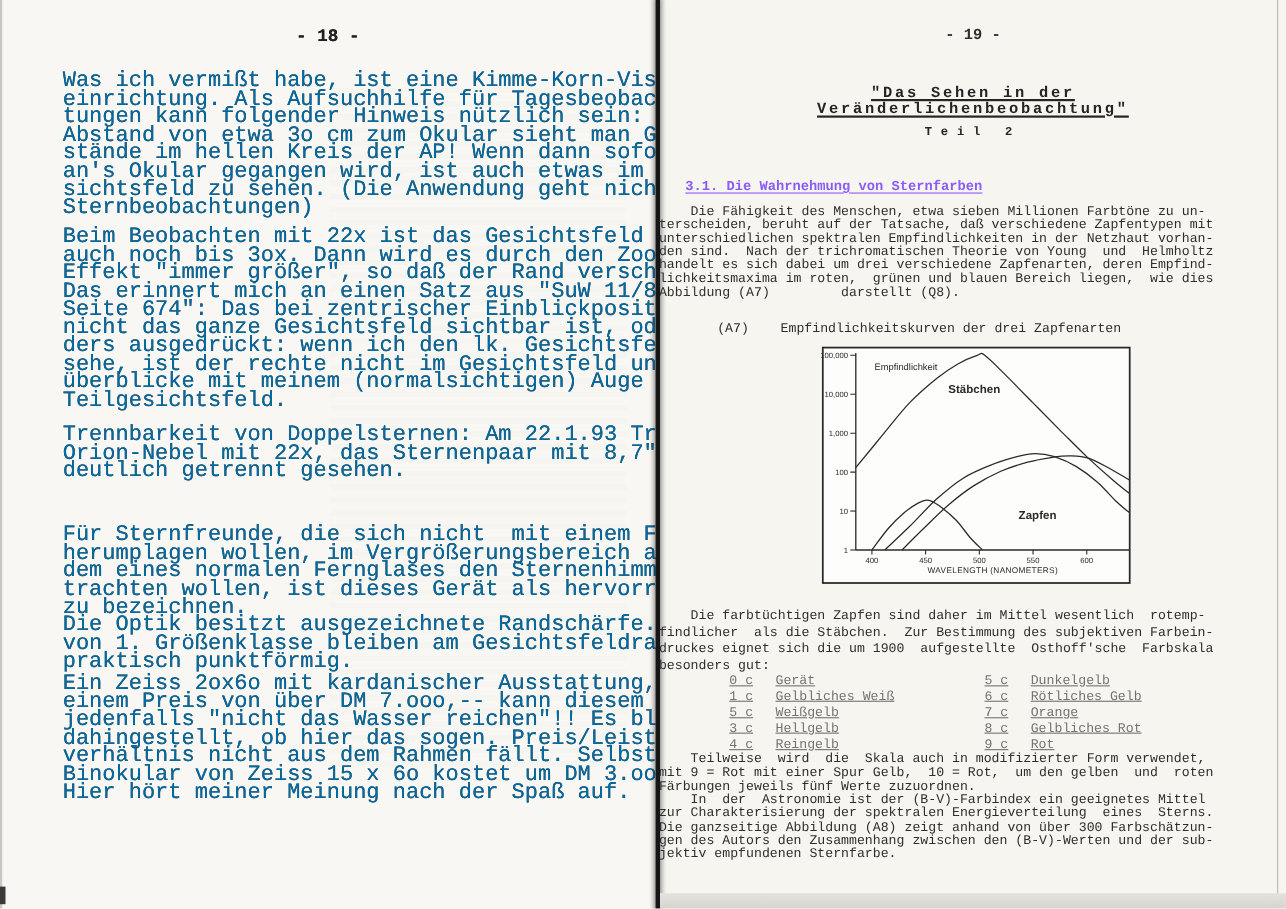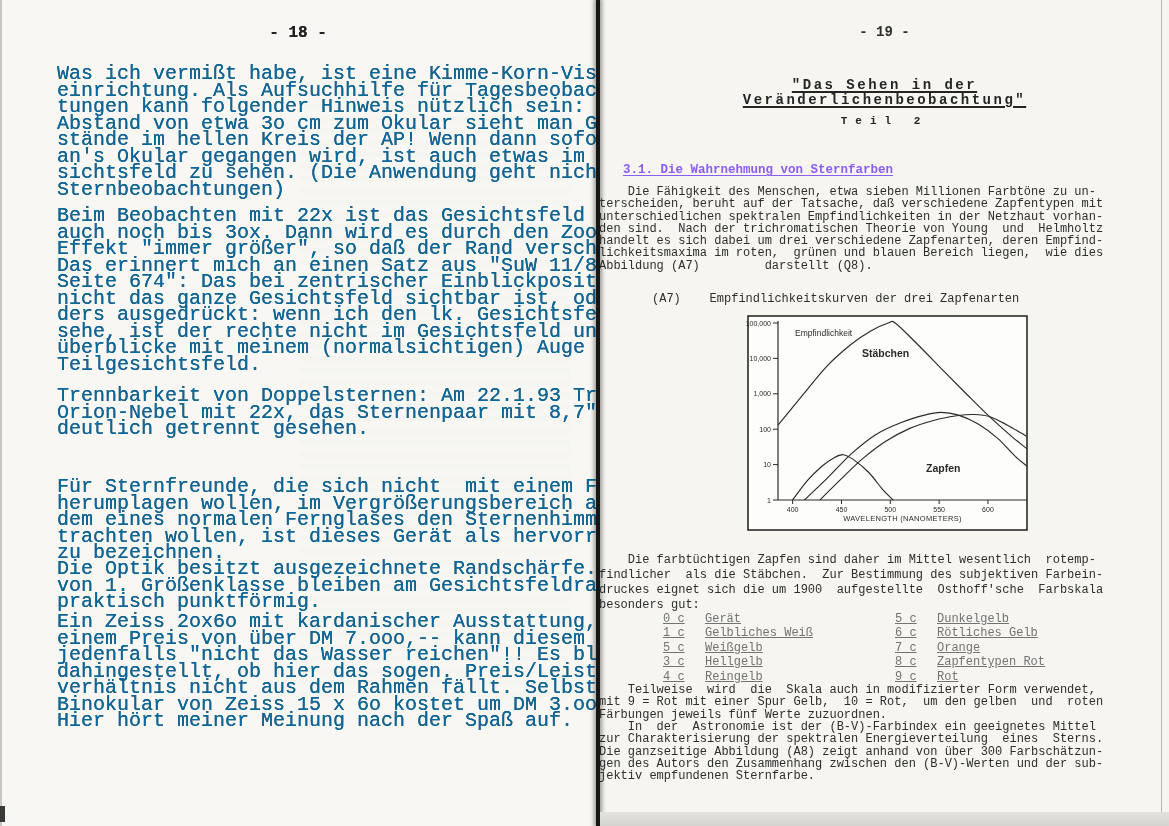--- a/index.html
+++ b/index.html
@@ -182,21 +182,21 @@
   <span>Gelbliches Weiß</span>
   <span>6 c</span>
   <span>Rötliches Gelb</span>
   <span>5 c</span>
   <span>Weißgelb</span>
   <span>7 c</span>
   <span>Orange</span>
   <span>3 c</span>
   <span>Hellgelb</span>
   <span>8 c</span>
-  <span>Zapfentypen Rot</span>
+  <span>Gelbliches Rot</span>
   <span>4 c</span>
   <span>Reingelb</span>
   <span>9 c</span>
   <span>Rot</span>
 </div>
 
 <div class="rp" style="top:684px">    Teilweise  wird  die  Skala auch in modifizierter Form verwendet,
 mit 9 = Rot mit einer Spur Gelb,  10 = Rot,  um den gelben  und  roten
 Färbungen jeweils fünf Werte zuzuordnen.</div>
 <div class="rp" style="top:721px">    In  der  Astronomie ist der (B-V)-Farbindex ein geeignetes Mittel

